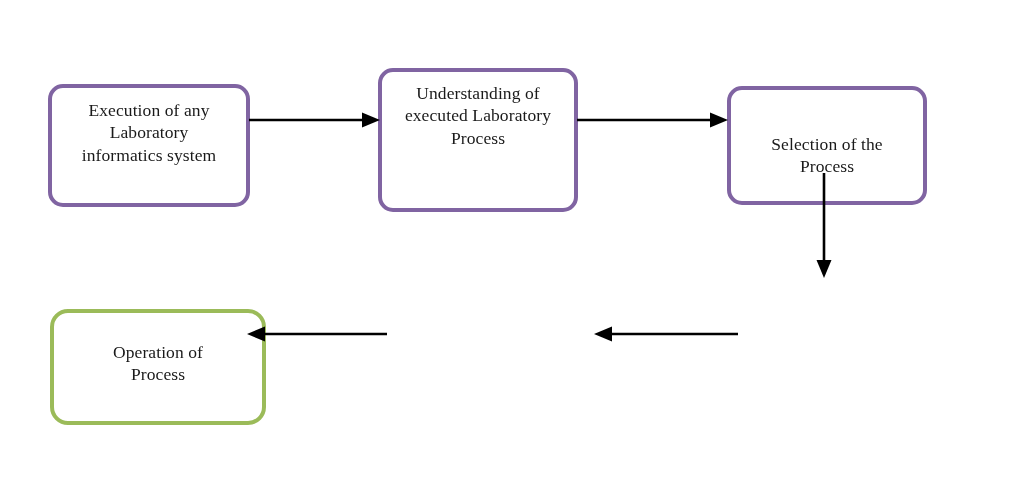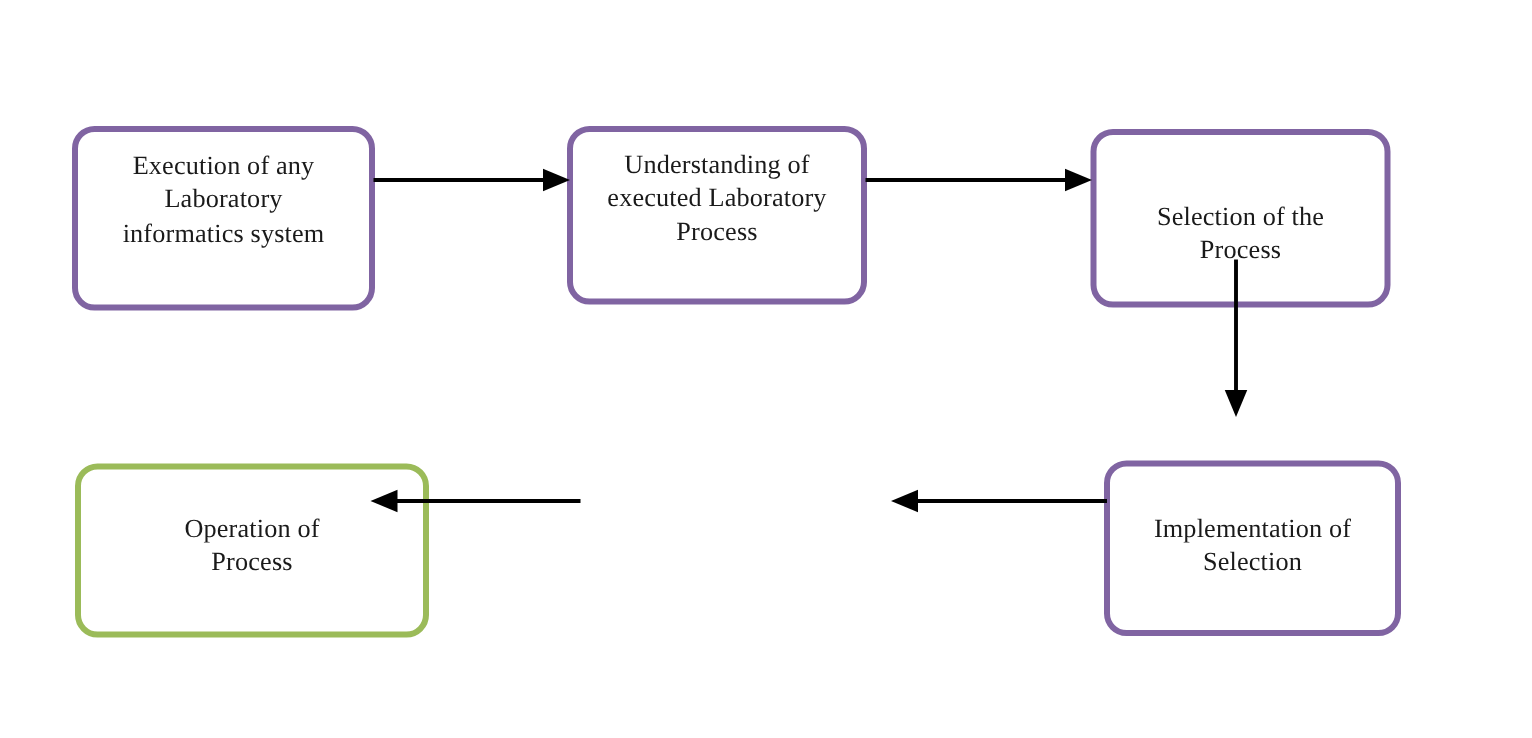--- a/index.html
+++ b/index.html
@@ -39,23 +39,23 @@
   .node .label {
     display: block;
     width: 100%;
     white-space: pre-line;
   }
   .node.purple { border-color: #8064a2; }
   .node.green  { border-color: #9bbb59; }
 
   
   #node-execution      { left: 48px;  top: 52px;  width: 202px; height: 123px; padding-top: 11px; }
-  #node-understanding  { left: 378px; top: 52px;  width: 200px; height: 119px; padding-top: 10px; }
+  #node-understanding  { left: 378px; top: 36px;  width: 200px; height: 144px; padding-top: 10px; }
   #node-selection      { left: 727px; top: 54px;  width: 200px; height: 119px; padding-top: 43px; }
-  #node-operation      { left: 50px;  top: 277px; width: 236px; height: 116px; padding-top: 28px; }
+  #node-operation      { left: 50px;  top: 277px; width: 216px; height: 116px; padding-top: 28px; border-radius: 18px; }
   #node-requirements   { left: 385px; top: 272px; width: 212px; height: 118px; padding-top: 31px; }
   #node-implementation { left: 736px; top: 275px; width: 198px; height: 117px; padding-top: 30px; }
 
   
   .conn { position: absolute; }
   .conn svg { display: block; overflow: visible; }
 </style>
 </head>
 <body>
 
@@ -71,24 +71,20 @@
     <span class="label">Understanding of
 executed Laboratory
 Process</span>
   </div>
 
   <div class="node purple" id="node-selection">
     <span class="label">Selection of the
 Process</span>
   </div>
 
-  <div class="node purple" id="node-implementation">
-    <span class="label">Implementation of
-Selection</span>
-  </div>
 
 
   <div class="node green" id="node-operation">
     <span class="label">Operation of
 Process</span>
   </div>
 
   <div class="conn" style="left:249px; top:108px;">
     <svg width="132" height="24" viewBox="0 0 132 24">
       <line x1="0" y1="12" x2="118" y2="12" stroke="#000000" stroke-width="2.6"></line>

